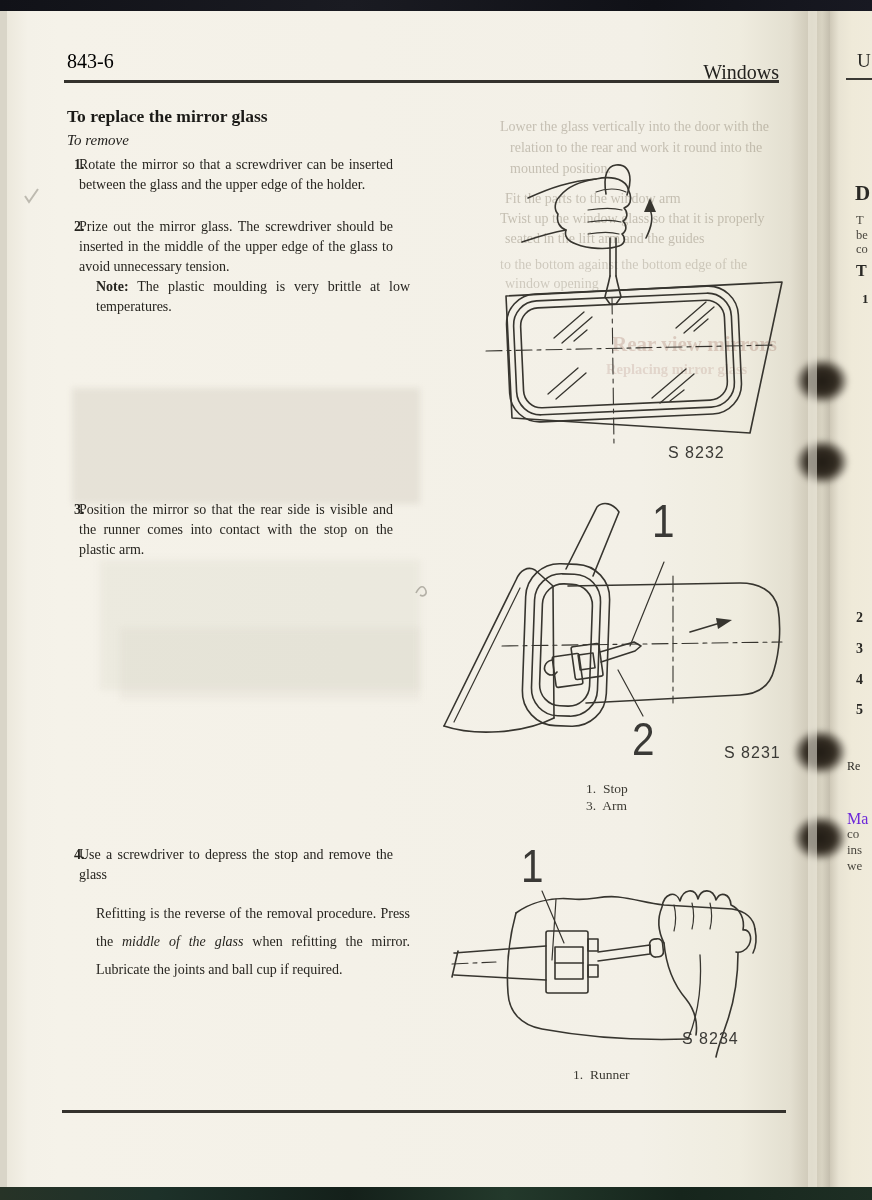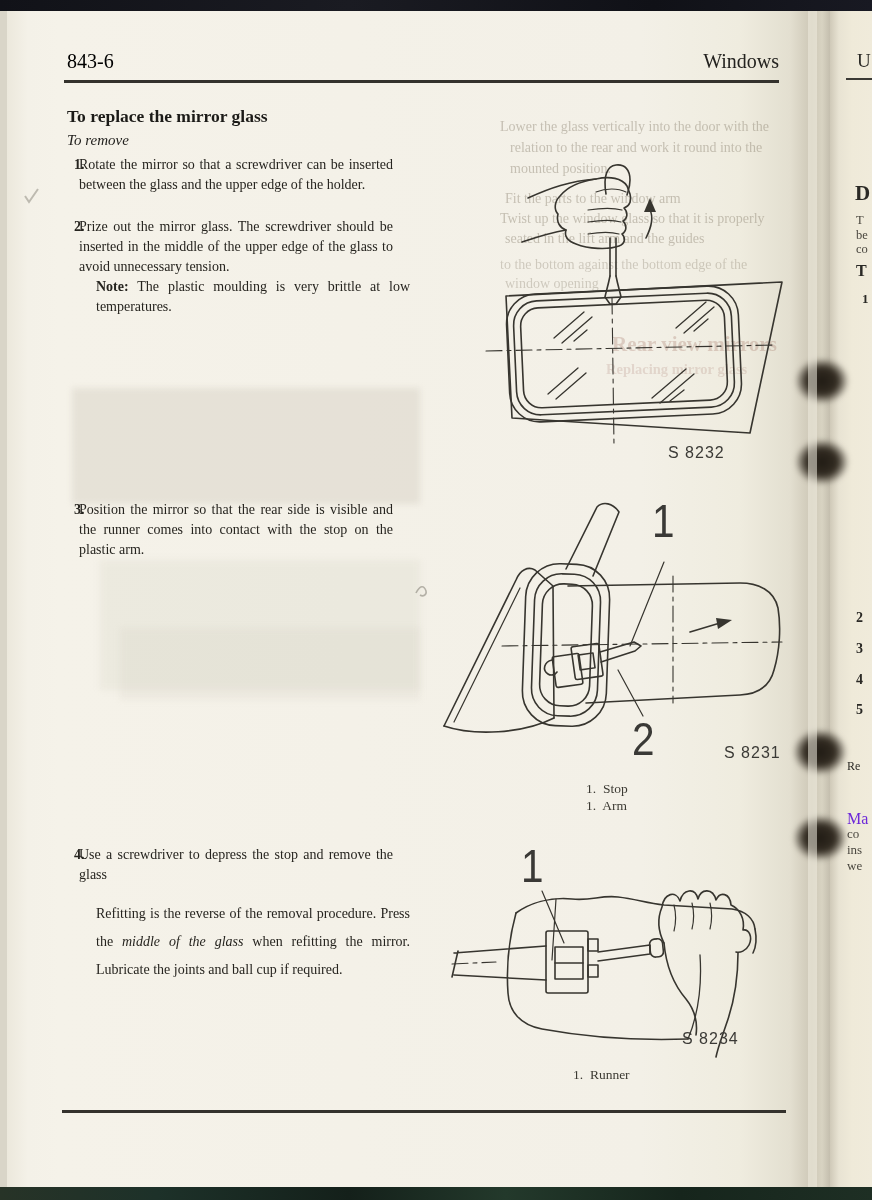--- a/index.html
+++ b/index.html
@@ -11,21 +11,21 @@
   
   #adj-page{position:absolute;left:830px;top:0;width:42px;height:1200px;
     background:linear-gradient(to right,#cfc9b8 0,#e8e3d3 9px,#efead9 22px,#f0ebdb 42px);}
   .edge-strip{position:absolute;left:0;top:0;width:7px;height:1200px;background:#d9d5c8;}
   .page-edge-light{position:absolute;left:808px;top:0;width:9px;height:1200px;background:rgba(240,236,224,.55);}
   #top-bar{position:absolute;left:0;top:0;width:872px;height:11px;background:linear-gradient(to right,#111218,#1a1b22 40%,#101117 75%,#181922);}
   #bottom-strip{position:absolute;left:0;top:1187px;width:872px;height:13px;
     background:linear-gradient(to right,#273327 0,#1d3129 18%,#14201a 40%,#23392b 58%,#16251c 78%,#1e2f24 100%);}
   
   .pg-num{position:absolute;left:67px;top:50px;font-size:20px;color:#000000;}
-  .pg-sec{position:absolute;right:93px;top:50px;font-size:20px;color:#23221f;}
+  .pg-sec{position:absolute;right:93px;top:61px;font-size:20px;color:#23221f;}
   .head-rule{position:absolute;left:64px;top:80px;width:715px;height:3px;background:#34322d;}
   .bottom-rule{position:absolute;left:62px;top:1110px;width:724px;height:3px;background:#34322d;}
   
   .doc-title{position:absolute;left:67px;top:106px;font-size:17.5px;font-weight:bold;color:#1b1a17;}
   .doc-sub{position:absolute;left:67px;top:132px;font-size:15px;font-style:italic;color:#23221f;}
   .step{position:absolute;left:74px;width:336px;font-size:14px;line-height:20px;color:#26241f;}
   .step .num{position:absolute;left:0;top:0;font-weight:bold;}
   .step .stext{display:block;margin-left:5px;width:314px;text-align:justify;}
   .step .noteline{display:block;margin-left:22px;width:314px;text-align:justify;}
   .b{font-weight:bold;}
@@ -155,21 +155,21 @@
       <g stroke-width="1.2">
         <line x1="224" y1="72" x2="190" y2="156"></line>
         <line x1="203" y1="226" x2="178" y2="180"></line>
       </g>
     </g>
   </svg>
   <div class="callout" style="left:652px;top:498px;">1</div>
   <div class="callout" style="left:632px;top:716px;">2</div>
   <div class="figlabel" style="left:724px;top:744px;">S 8231</div>
   <div class="figcap" style="left:586px;top:780px;">1.  Stop</div>
-  <div class="figcap" style="left:586px;top:797px;">1.  Arm</div>
+  <div class="figcap" style="left:586px;top:797px;">3.  Arm</div>
 
   <svg class="illus" style="left:450px;top:835px;" width="340" height="230" viewBox="0 0 340 230">
     <g stroke="#37352f" fill="none" stroke-width="1.6" stroke-linecap="round" stroke-linejoin="round">
       <path d="M66,78 C80,68 100,62 122,64 C142,66 150,60 168,62 C186,64 196,68 214,70 L282,74 C296,76 304,84 305,94"></path>
       <path d="M305,94 C307,104 306,112 303,118"></path>
       <path d="M66,78 C60,100 56,130 58,158 C59,176 70,190 92,194 C130,201 180,206 238,204"></path>
       <path d="M238,204 C248,180 252,150 250,120" stroke-width="1.3"></path>
       <path d="M106,64 L102,125" stroke-width="1.2"></path>
       <path d="M4,118 L96,111 M4,140 L96,145 M8,116 L2,142"></path>
       <line x1="2" y1="129" x2="46" y2="127" stroke-width="1.1" stroke-dasharray="16 5 4 5"></line>

